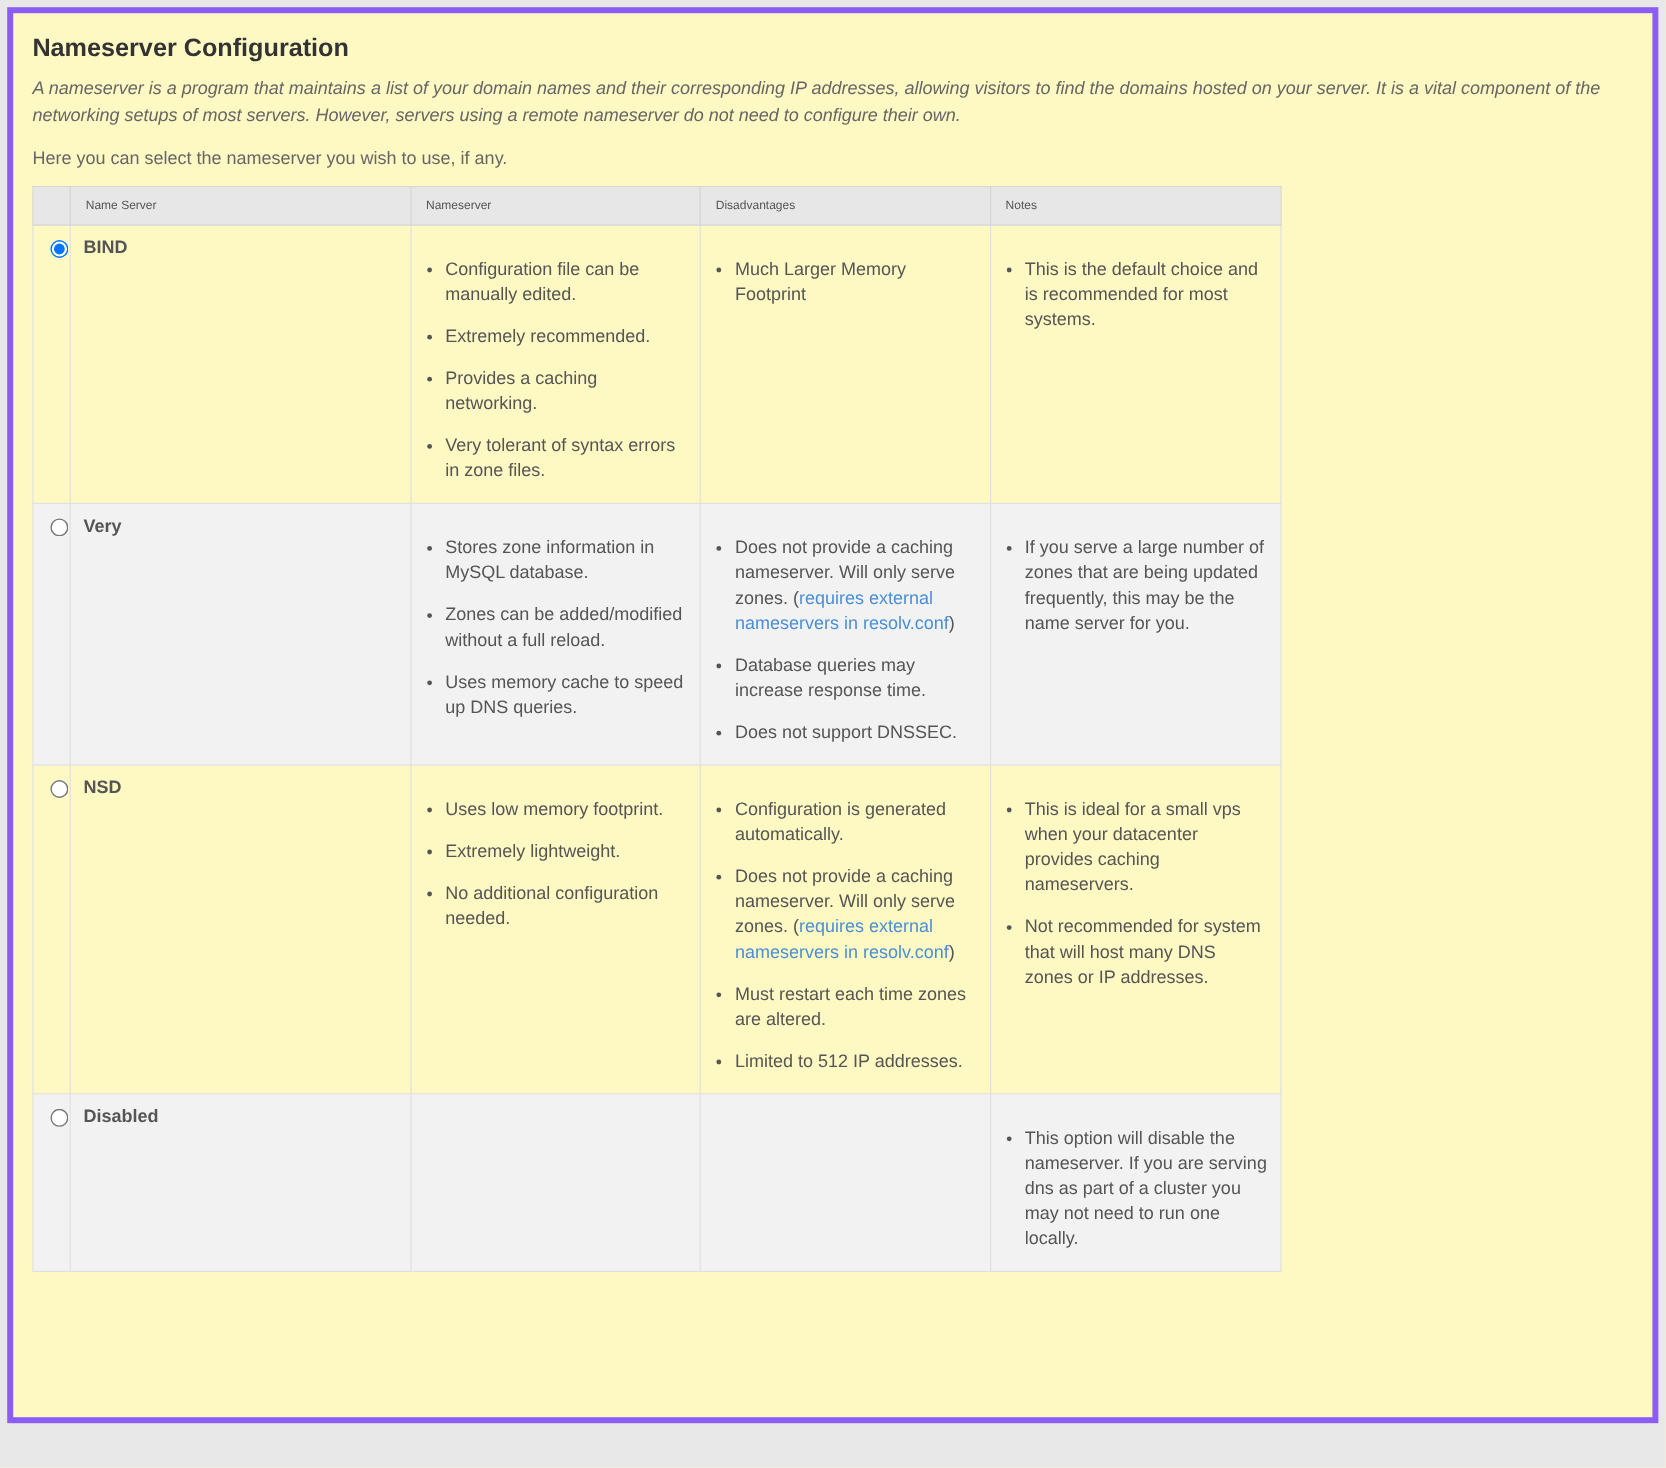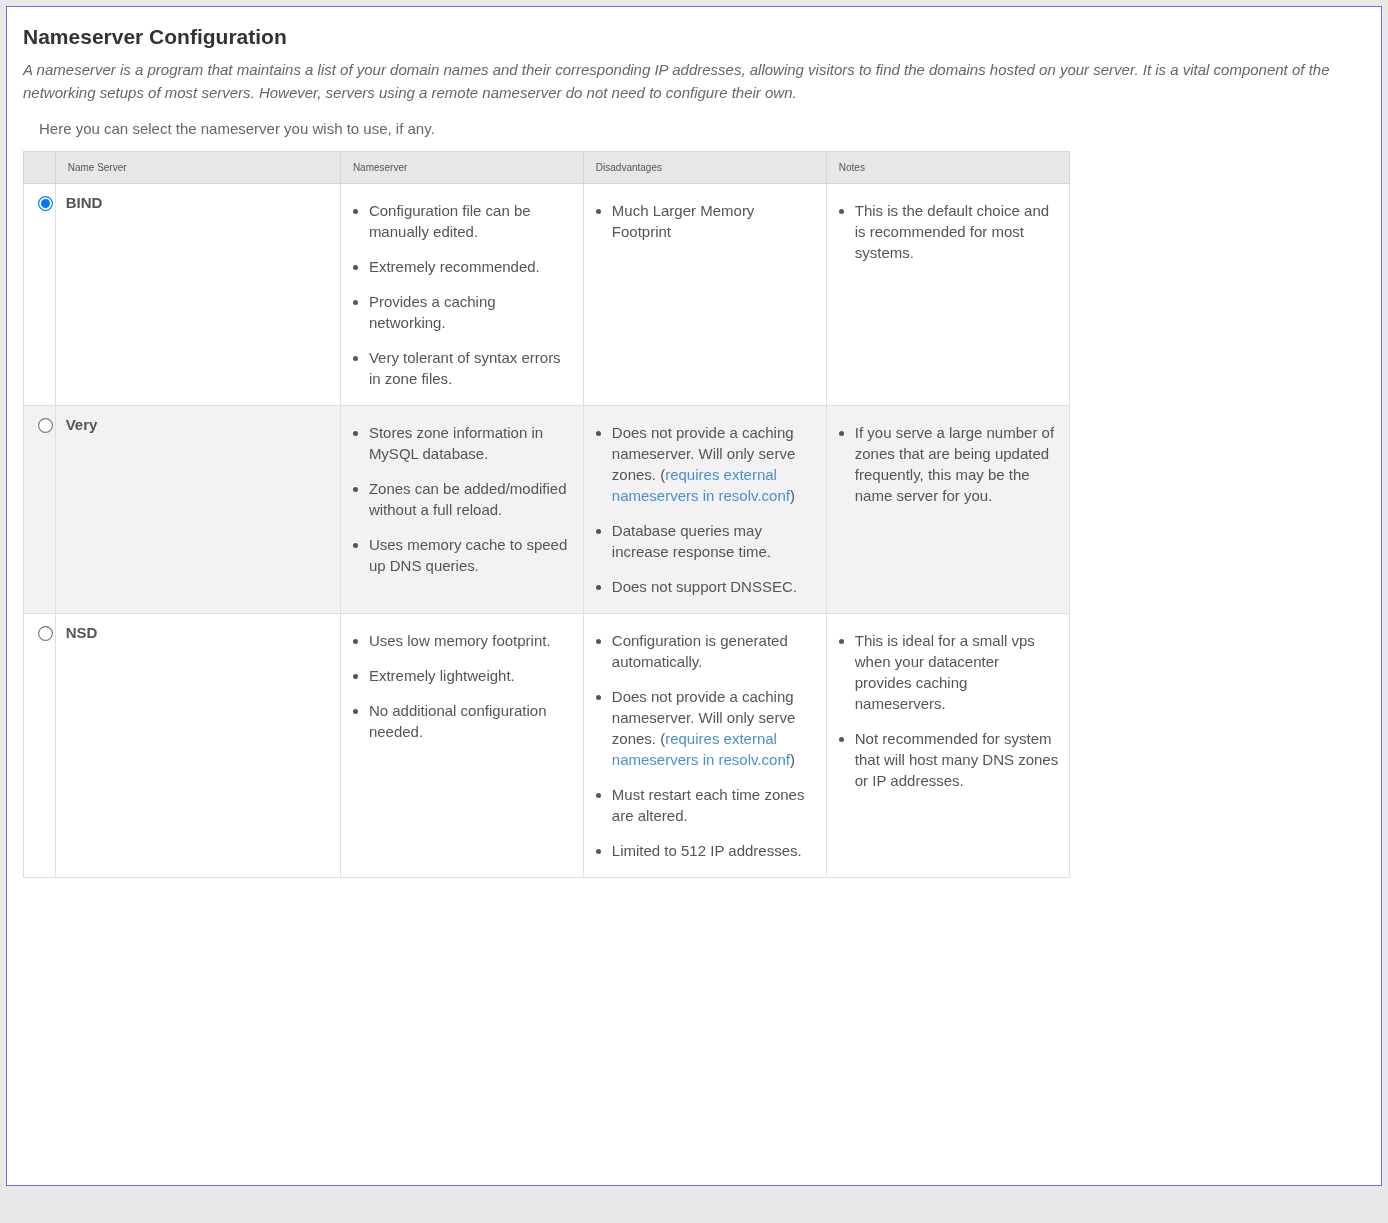--- a/index.html
+++ b/index.html
@@ -7,43 +7,43 @@
     padding: 0;
     background: #e8e8e8;
     font-family: "Helvetica Neue", Helvetica, Arial, sans-serif;
     color: #333;
   }
   .outer {
     background: #e8e8e8;
     padding: 6px;
   }
   .page {
-    background: #ffffff;
-    border: 1px solid #8b5cf6;
+    background: #fef9c3;
+    border: 5px solid #8b5cf6;
     padding: 14px 16px 18px 16px;
     min-height: 1180px;
     box-sizing: border-box;
   }
   h2.page-title {
     margin: 4px 0 10px 0;
     font-size: 21px;
     font-weight: 700;
     color: #333;
   }
   .intro {
     font-style: italic;
     color: #666;
     line-height: 1.5;
     font-size: 15px;
     margin: 0 0 16px 0;
   }
   .instruction {
     color: #666;
     font-size: 15px;
-    margin: 0 0 14px 16px;
+    margin: 0 0 14px 0;
   }
   table.ns-table {
     width: 78%;
     border-collapse: collapse;
     table-layout: fixed;
   }
   table.ns-table th {
     text-align: left;
     font-weight: 400;
     background: #e7e7e7;
@@ -72,21 +72,21 @@
     text-align: center;
     vertical-align: middle;
   }
   td.name-cell {
     text-align: left;
     vertical-align: middle;
     font-weight: 700;
     color: #333;
   }
   ul.ns-list {
-    margin: 6px 0 6px 0;
+    margin: 16px 0 6px 0;
     padding-left: 18px;
   }
   ul.ns-list li {
     margin-bottom: 14px;
     line-height: 1.4;
   }
   ul.ns-list li:last-child {
     margin-bottom: 2px;
   }
   a.inline-link {
@@ -187,16 +187,27 @@
                 <li><span>Limited to 512 IP addresses.</span></li>
               </ul>
             </td>
             <td>
               <ul class="ns-list">
                 <li><span>This is ideal for a small vps when your datacenter provides caching nameservers.</span></li>
                 <li><span>Not recommended for system that will host many DNS zones or IP addresses.</span></li>
               </ul>
             </td>
           </tr>
+          <tr>
+            <td class="radio-cell"><input type="radio" name="nameserver" style=""></td>
+            <td class="name-cell">Disabled</td>
+            <td></td>
+            <td></td>
+            <td>
+              <ul class="ns-list">
+                <li><span>This option will disable the nameserver. If you are serving dns as part of a cluster you may not need to run one locally.</span></li>
+              </ul>
+            </td>
+          </tr>
         </tbody>
     </table>
   </div>
 </div>
 
 </body></html>

